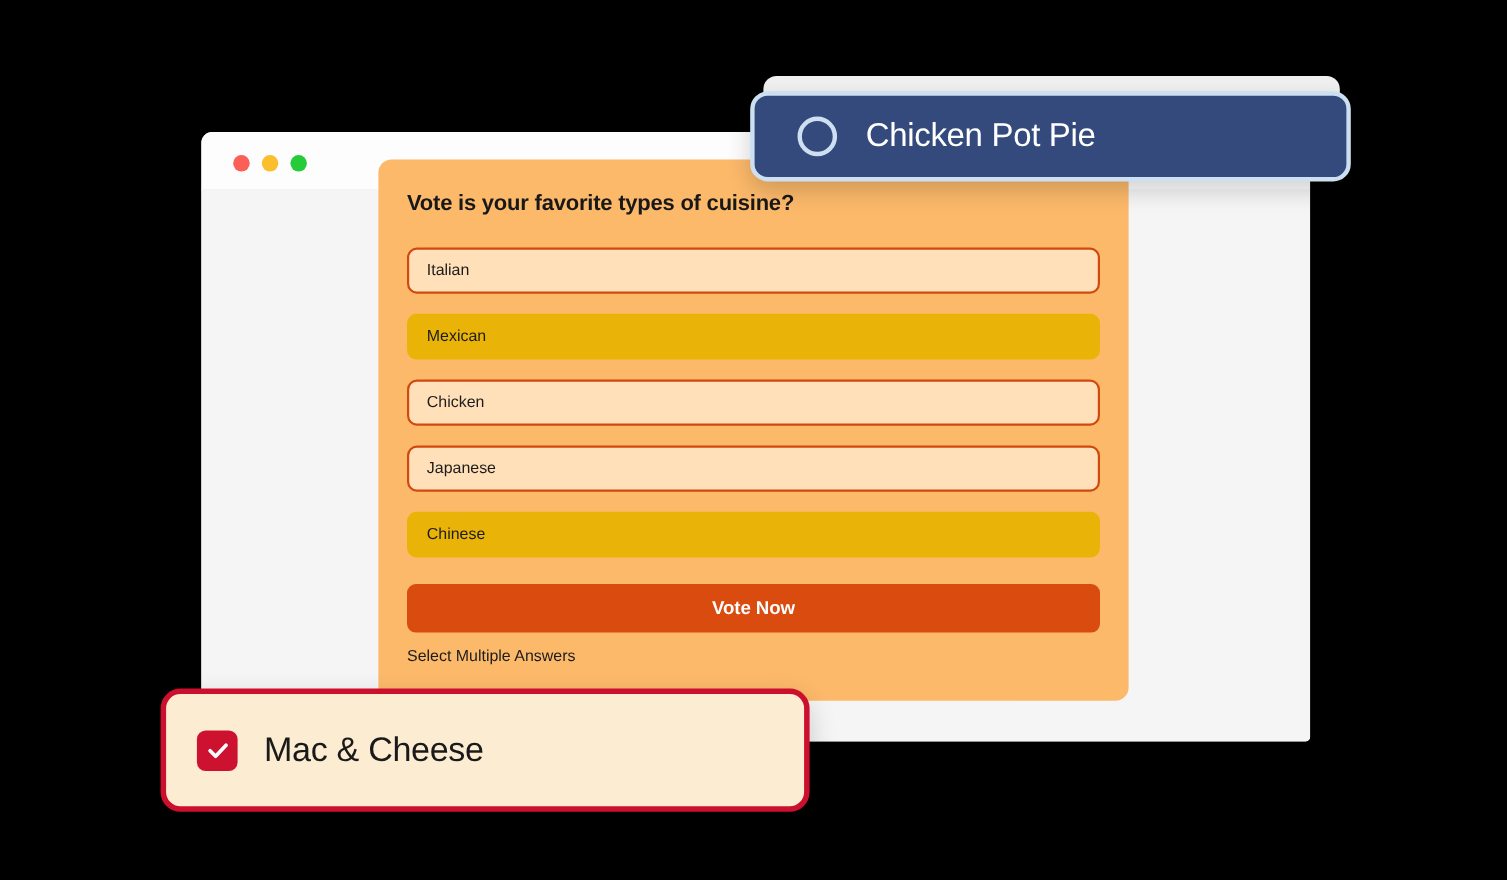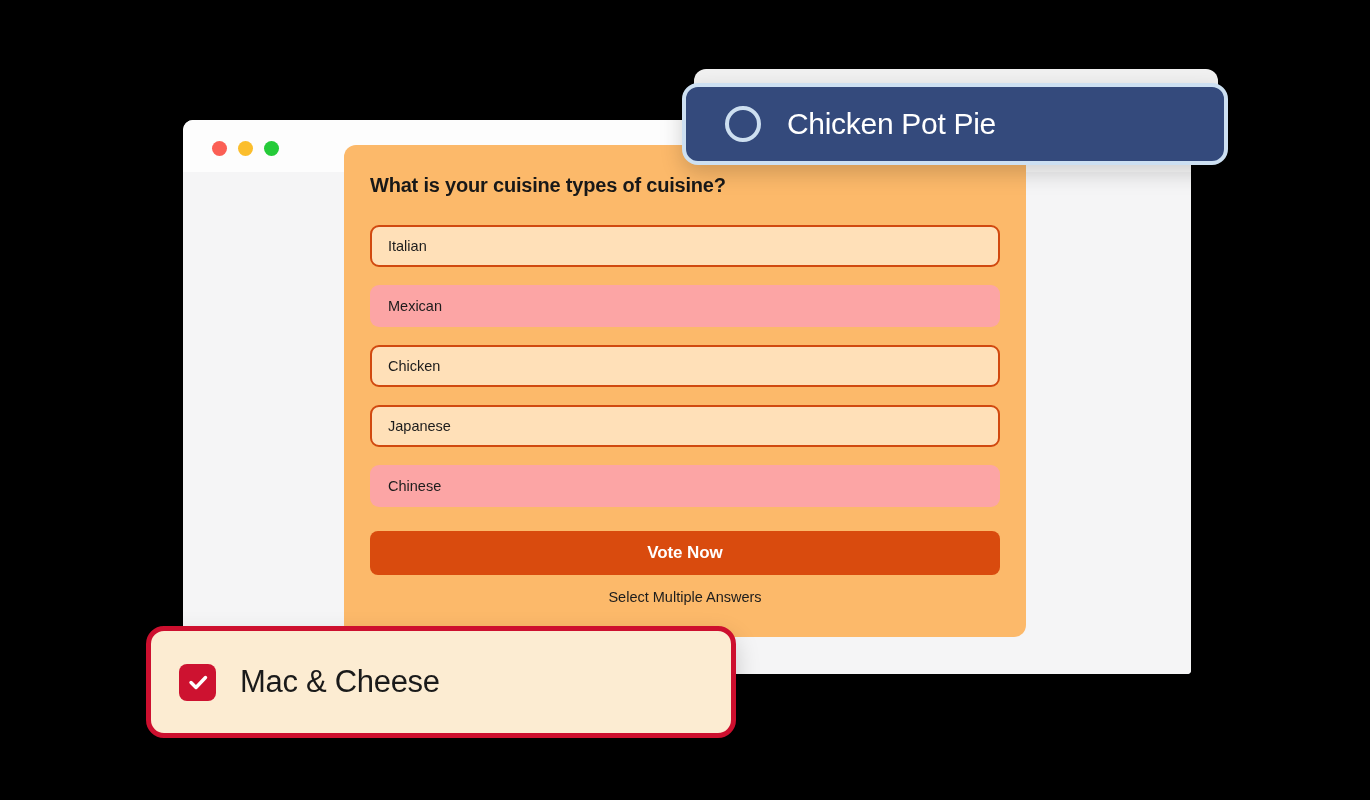--- a/index.html
+++ b/index.html
@@ -92,21 +92,21 @@
     line-height: 1.2;
   }
   .poll-options {
     display: flex;
     flex-direction: column;
     gap: 18px;
   }
   .poll-option {
     height: 42px;
     box-sizing: border-box;
-    background: #fca5a5;
+    background: #eab308;
     border-radius: 9px;
     display: flex;
     align-items: center;
     padding: 0 16px;
     font-size: 14.5px;
     color: #1c1c1c;
     border: 2.5px solid transparent;
     cursor: pointer;
   }
   .poll-option.selected {
@@ -126,21 +126,20 @@
     font-size: 17px;
     font-weight: bold;
     letter-spacing: -0.1px;
     cursor: pointer;
     display: flex;
     align-items: center;
     justify-content: center;
   }
   .poll-footnote {
     margin-top: 14px;
-    text-align: center;
     font-size: 14.5px;
     color: #1c1c1c;
   }
 
   
   .float-radio-shadow {
     position: absolute;
     left: 694px;
     top: 69px;
     width: 524px;
@@ -222,21 +221,21 @@
       <div class="traffic-lights">
         <span class="dot dot-red"></span>
         <span class="dot dot-yellow"></span>
         <span class="dot dot-green"></span>
       </div>
     </div>
     <div class="browser-body"></div>
   </div>
 
   <div class="poll-card">
-    <div class="poll-question">What is your cuisine types of cuisine?</div>
+    <div class="poll-question">Vote is your favorite types of cuisine?</div>
 
     <div class="poll-options">
       <div class="poll-option selected">
         <span>Italian</span>
       </div>
       <div class="poll-option">
         <span>Mexican</span>
       </div>
       <div class="poll-option selected">
         <span>Chicken</span>

